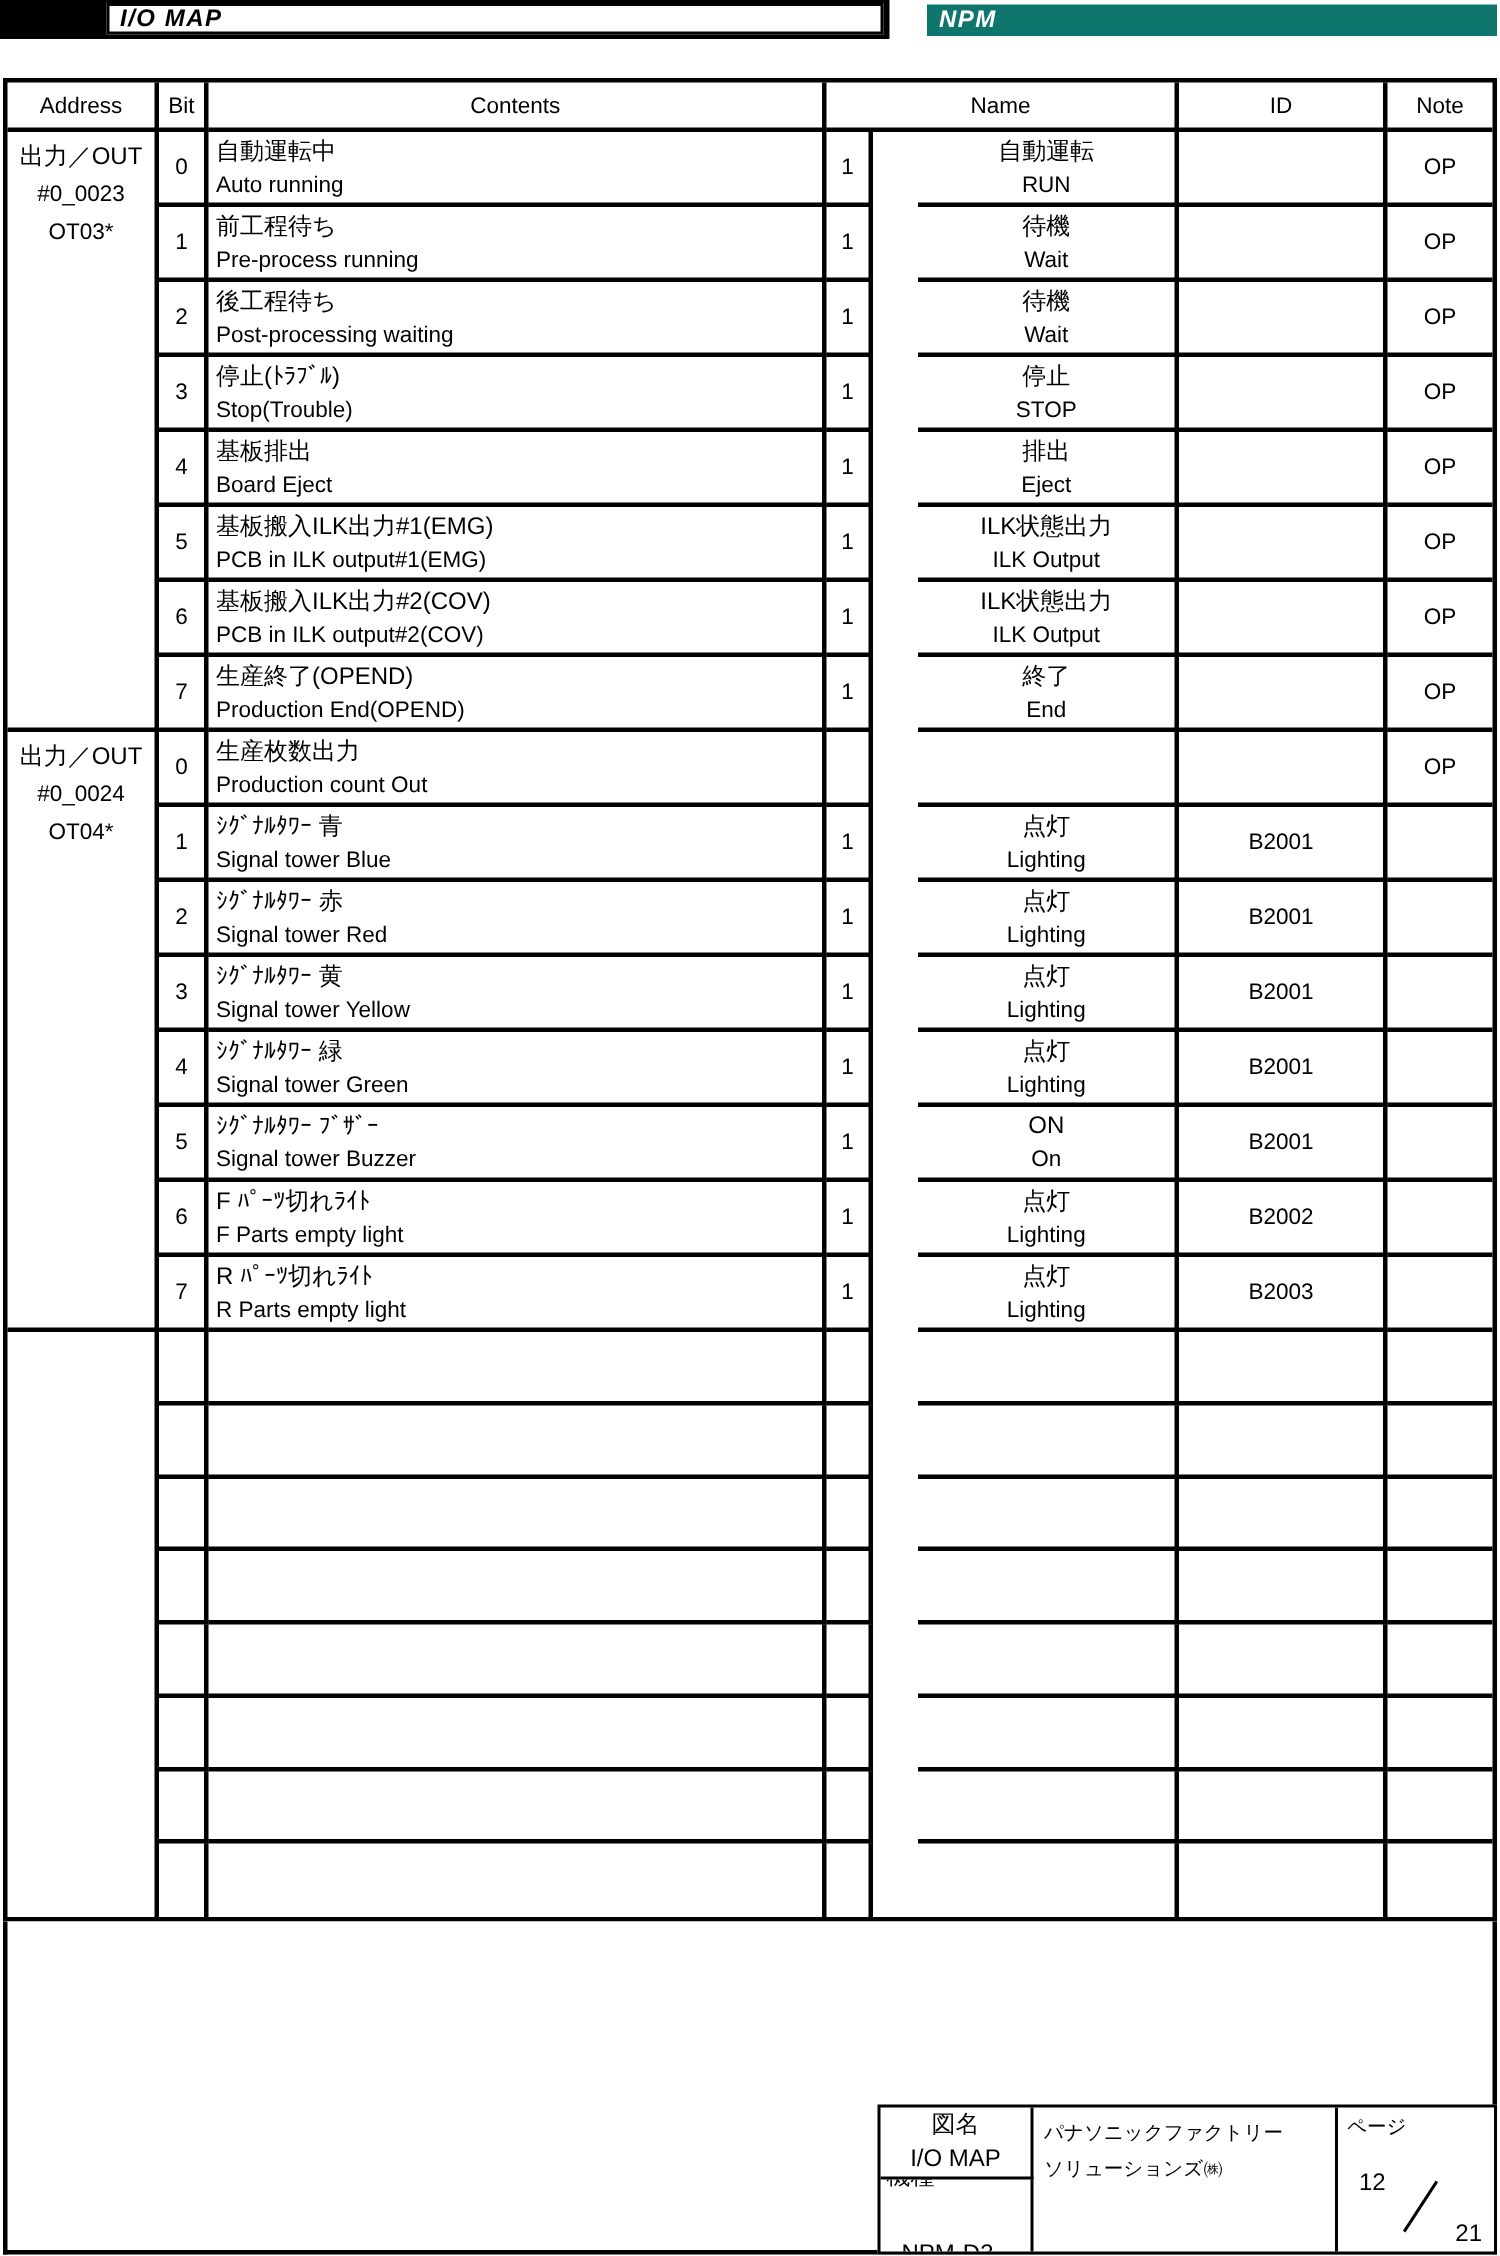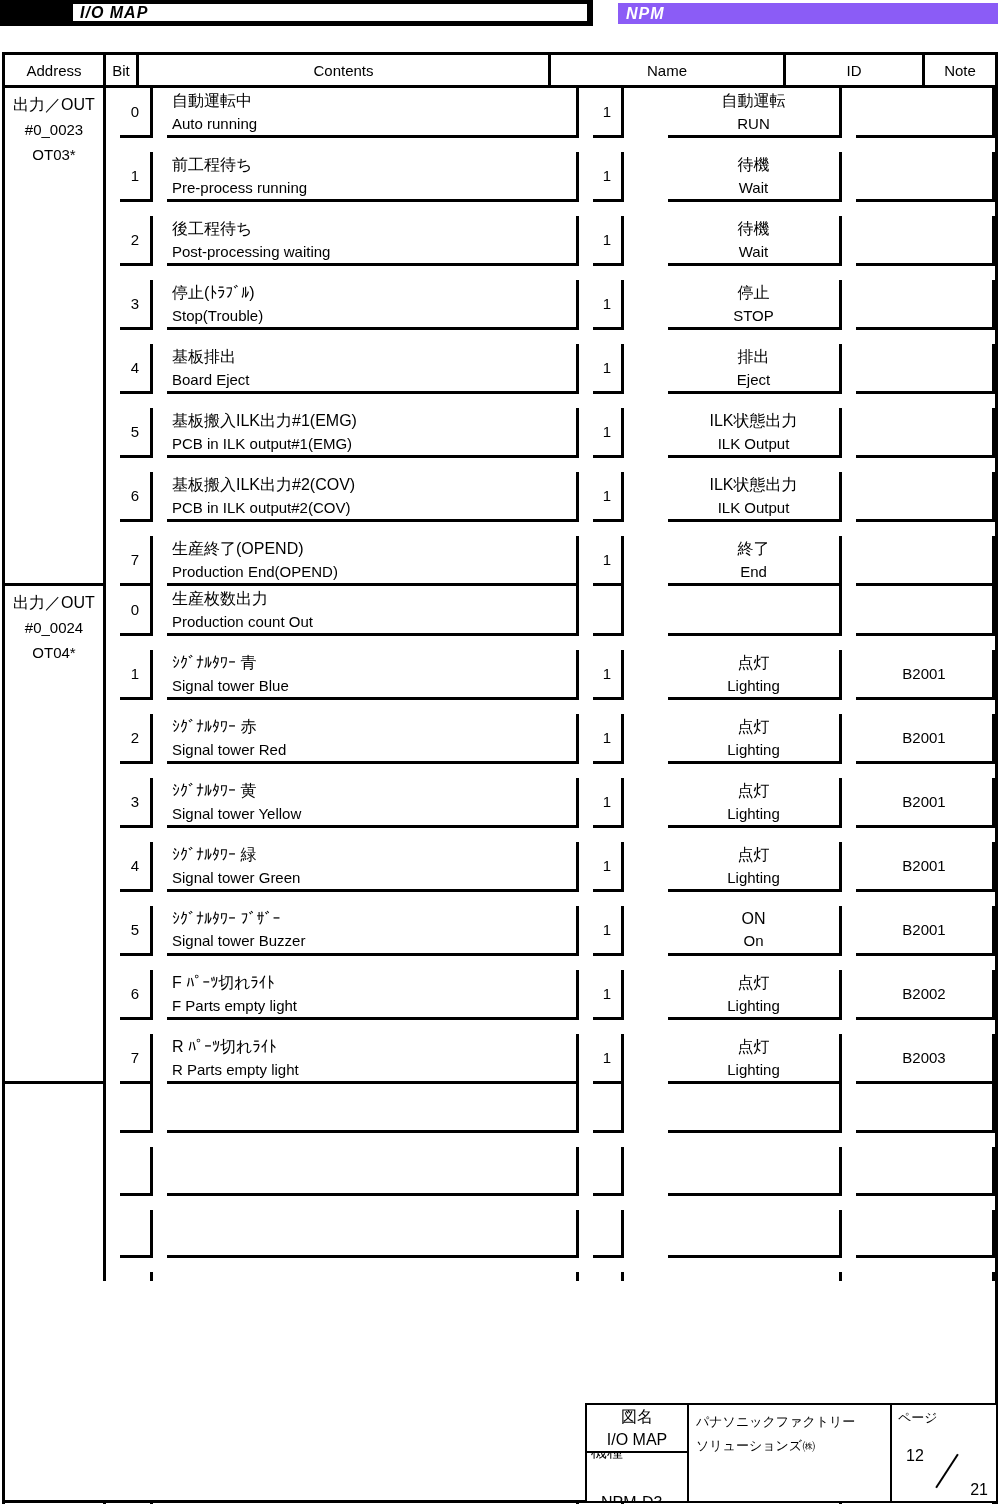--- a/index.html
+++ b/index.html
@@ -4,31 +4,31 @@
 <style>
   html,body{margin:0;padding:0;background:#fff;}
   .page{position:relative;width:1000px;height:1504px;background:#fff;color:#000;
         font-family:"Liberation Sans",sans-serif;overflow:hidden;}
 
   
   .topbar{position:absolute;left:0;top:0;width:593px;height:26px;background:#000;}
   .title-box{position:absolute;left:71px;top:2px;width:514px;height:17px;background:#fff;
              border:2px solid #000;display:flex;align-items:center;}
   .title-box span{font-style:italic;font-weight:bold;font-size:16px;padding-left:7px;letter-spacing:1px;}
-  .badge-bar{position:absolute;left:618px;top:3px;width:380px;height:21px;background:#8b5cf6;
+  .badge-bar{position:absolute;left:618px;top:3px;width:380px;height:21px;background:#0f766e;
              display:flex;align-items:center;}
   .badge-bar span{color:#fff;font-style:italic;font-weight:bold;font-size:16px;padding-left:8px;letter-spacing:1px;}
 
   
   .io-table{position:absolute;left:2px;top:52px;width:990px;border:3px solid #000;background:#fff;}
   .thead{display:grid;grid-template-columns:101px 33px 412px 235px 139px 70px;height:33px;}
   .th{border-right:3px solid #000;border-bottom:3px solid #000;display:flex;align-items:center;
       justify-content:center;font-size:15px;text-align:center;}
   .th.last{border-right:none;}
-  .block{display:grid;grid-template-columns:101px 33px 412px 31px 204px 139px 70px;grid-auto-rows:50px;gap:14px;}
+  .block{display:grid;grid-template-columns:101px 33px 412px 31px 204px 139px 70px;grid-auto-rows:50px;}
   .block.emptyrows{grid-auto-rows:48.75px;}
   .c{border-right:3px solid #000;border-bottom:3px solid #000;overflow:hidden;}
   .bb0{border-bottom:none !important;}
   .addr{grid-column:1;grid-row:1 / span 8;display:flex;flex-direction:column;align-items:center;
         padding-top:4px;font-size:15px;line-height:25px;}
   .addr .l1{font-size:16px;white-space:nowrap;}
   .bitc,.valc,.idc,.notec{display:flex;align-items:center;justify-content:center;font-size:15px;}
   .notec{border-right:none;text-align:center;}
   .namec{display:flex;flex-direction:column;justify-content:space-evenly;align-items:flex-start;
          padding-left:5px;}

